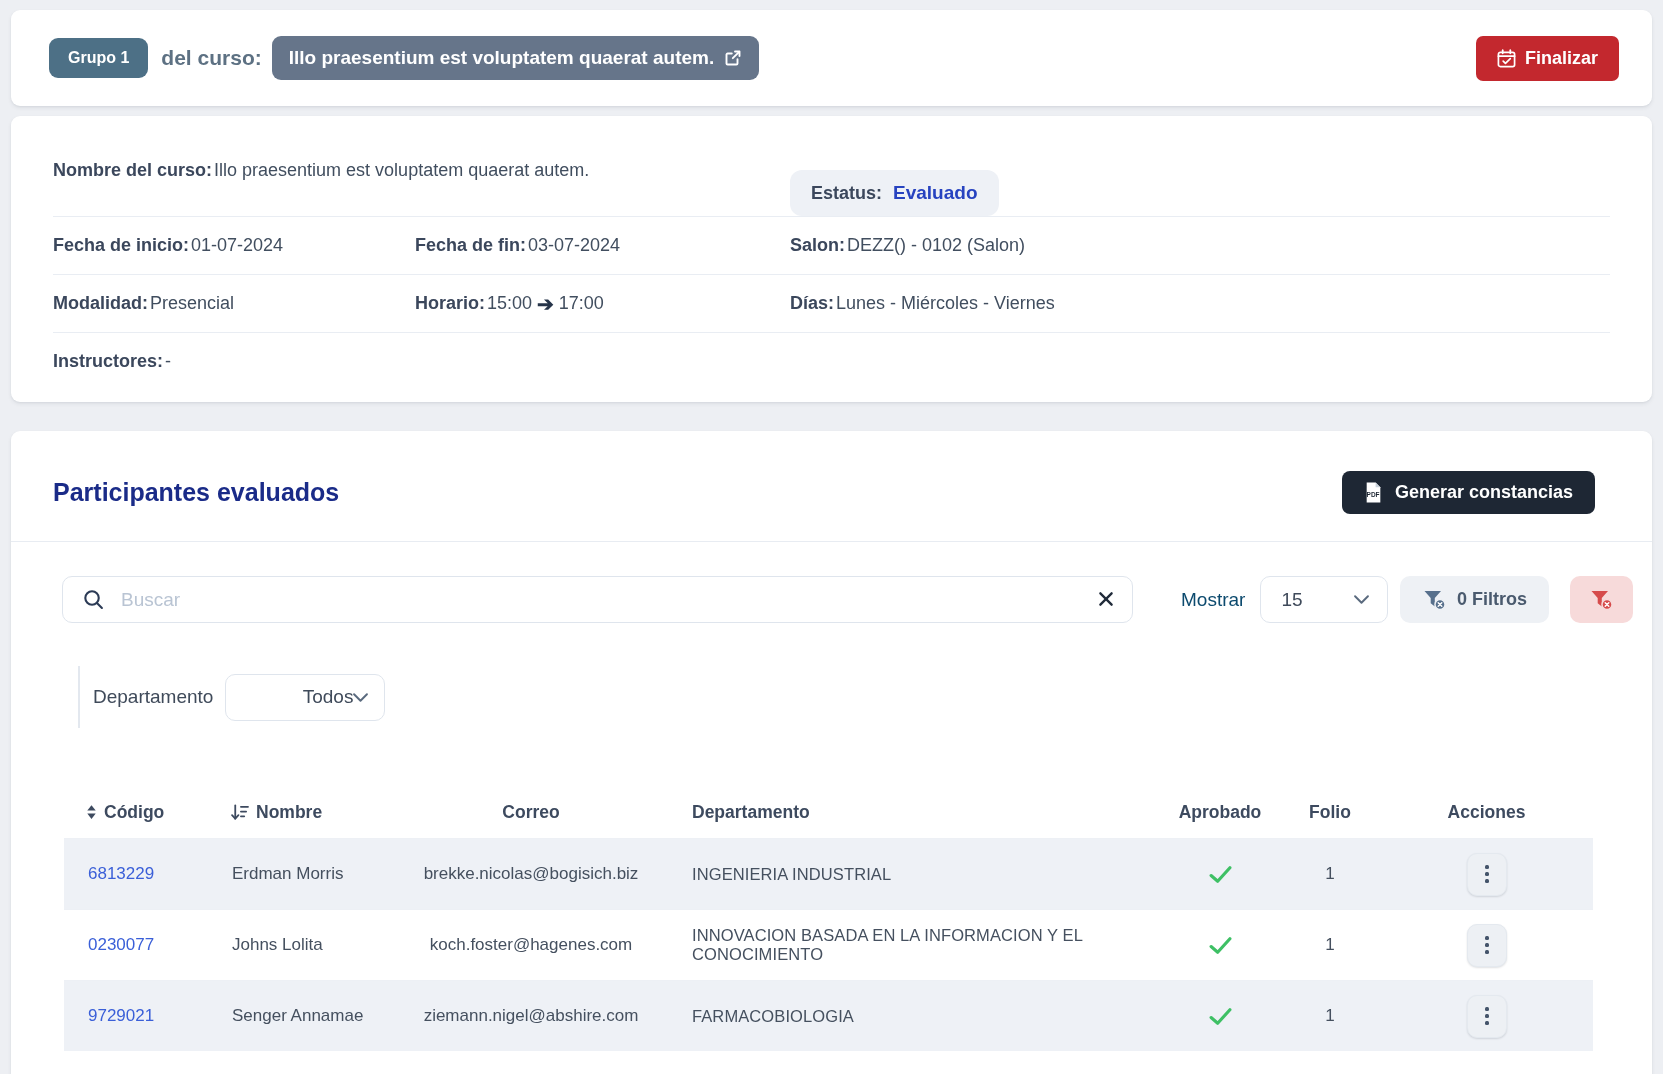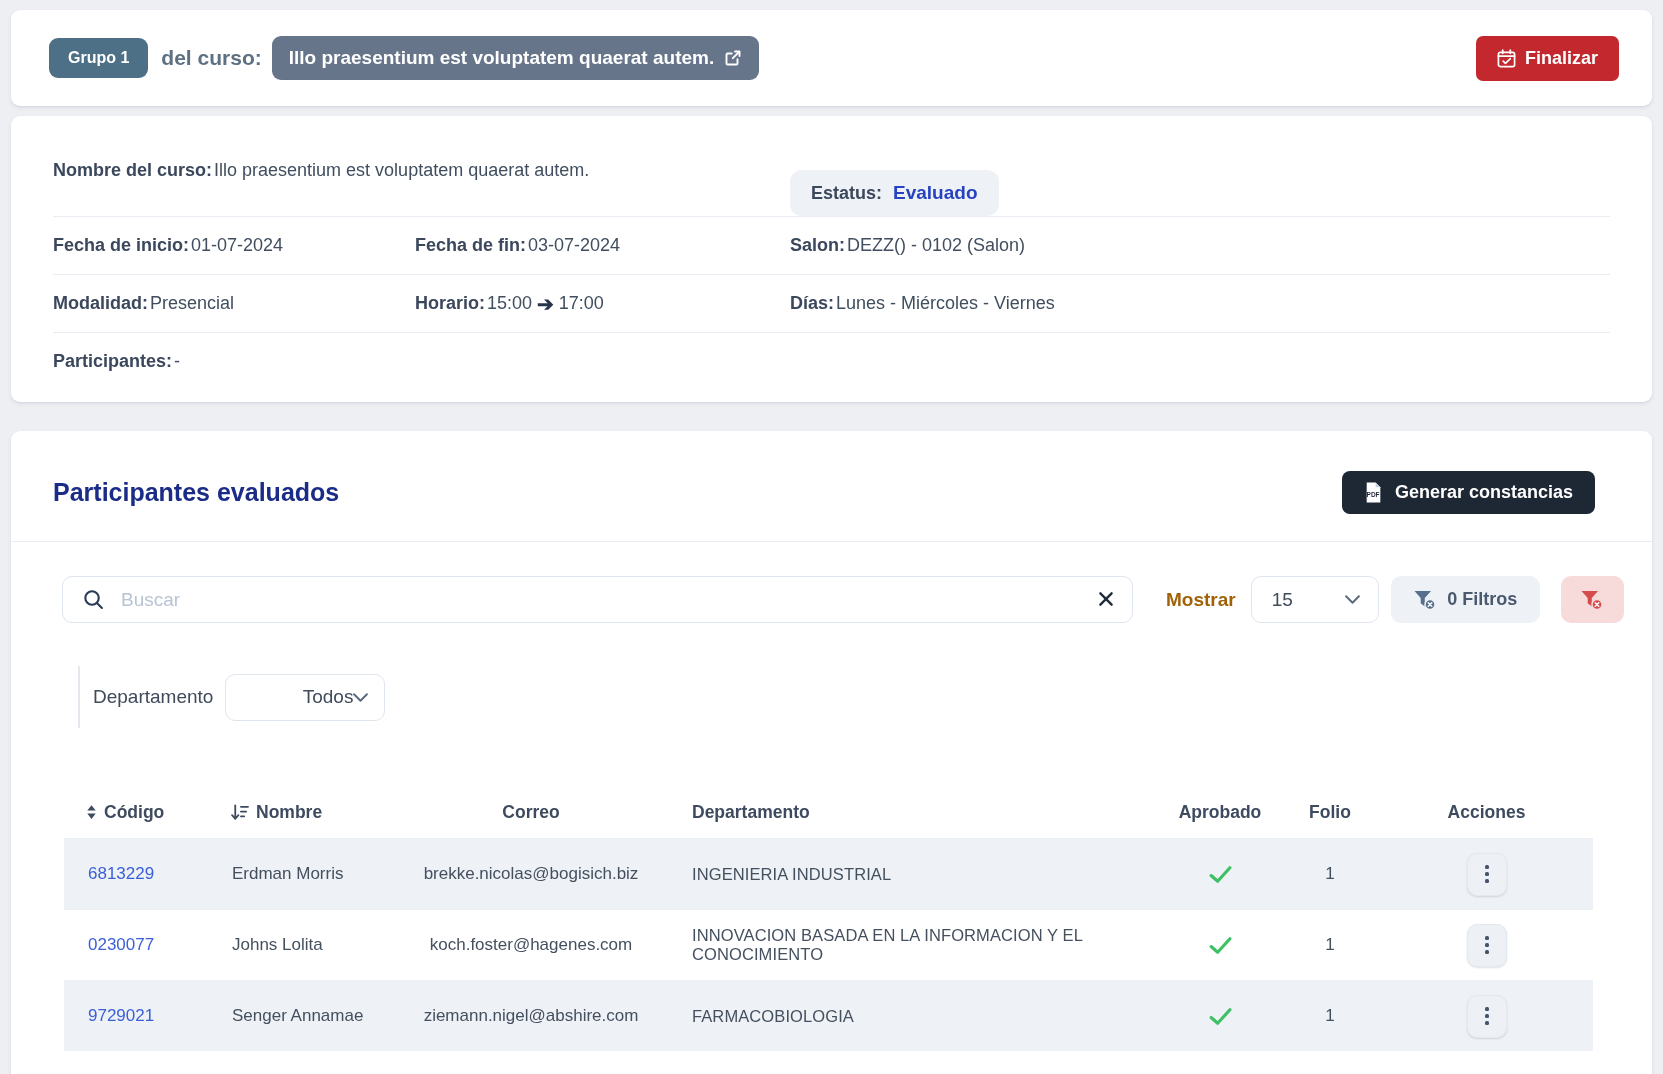--- a/index.html
+++ b/index.html
@@ -51,21 +51,21 @@
 
   .search-row{display:flex;align-items:center;margin:34px 0 0 51px;}
   .search-box{position:relative;width:1071px;height:47px;}
   .search-input{width:100%;height:100%;box-sizing:border-box;border:1px solid #dfe5ed;
     border-radius:10px;padding:0 52px 0 58px;font-size:19px;color:#3f4a5a;outline:none;
     font-family:inherit;background:#fff;}
   .search-input::placeholder{color:#b9c4d3;}
   .search-icon{position:absolute;left:21px;top:13px;}
   .clear-icon{position:absolute;right:16px;top:12px;cursor:pointer;border:none;
     background:none;padding:2px;}
-  .show-label{margin-left:33px;font-size:19px;color:#a16207;font-weight:700;white-space:nowrap;}
+  .show-label{margin-left:48px;font-size:19px;color:#0c4a6e;font-weight:400;white-space:nowrap;}
   .page-select{margin-left:15px;width:128px;height:47px;border:1px solid #dfe5ed;
     border-radius:10px;display:flex;align-items:center;justify-content:space-between;
     padding:0 18px 0 20px;font-size:19px;color:#3f4a5a;cursor:pointer;box-sizing:border-box;
     background:#fff;}
   .filters-btn{margin-left:12px;width:149px;height:47px;background:#eef1f5;border:none;
     border-radius:10px;display:flex;align-items:center;justify-content:center;gap:10px;
     font-size:18px;font-weight:700;color:#4a5a6e;cursor:pointer;font-family:inherit;}
   .clear-filters-btn{margin-left:21px;width:63px;height:47px;background:#f7dada;border:none;
     border-radius:10px;display:flex;align-items:center;justify-content:center;cursor:pointer;}
 
@@ -167,21 +167,21 @@
       <span class="sched-arrow">➔</span>
       <span>17:00</span>
     </div>
     <div class="info-cell">
       <span class="info-label">Días:</span>
       <span>Lunes - Miércoles - Viernes</span>
     </div>
   </div>
   <div class="info-row last">
     <div class="info-cell span2">
-      <span class="info-label">Participantes:</span>
+      <span class="info-label">Instructores:</span>
       <span>-</span>
     </div>
   </div>
 </div>
 
 <div class="card card3">
 
   <div class="p-header">
     <div class="p-title">Participantes evaluados</div>
     <button class="gen-btn">

